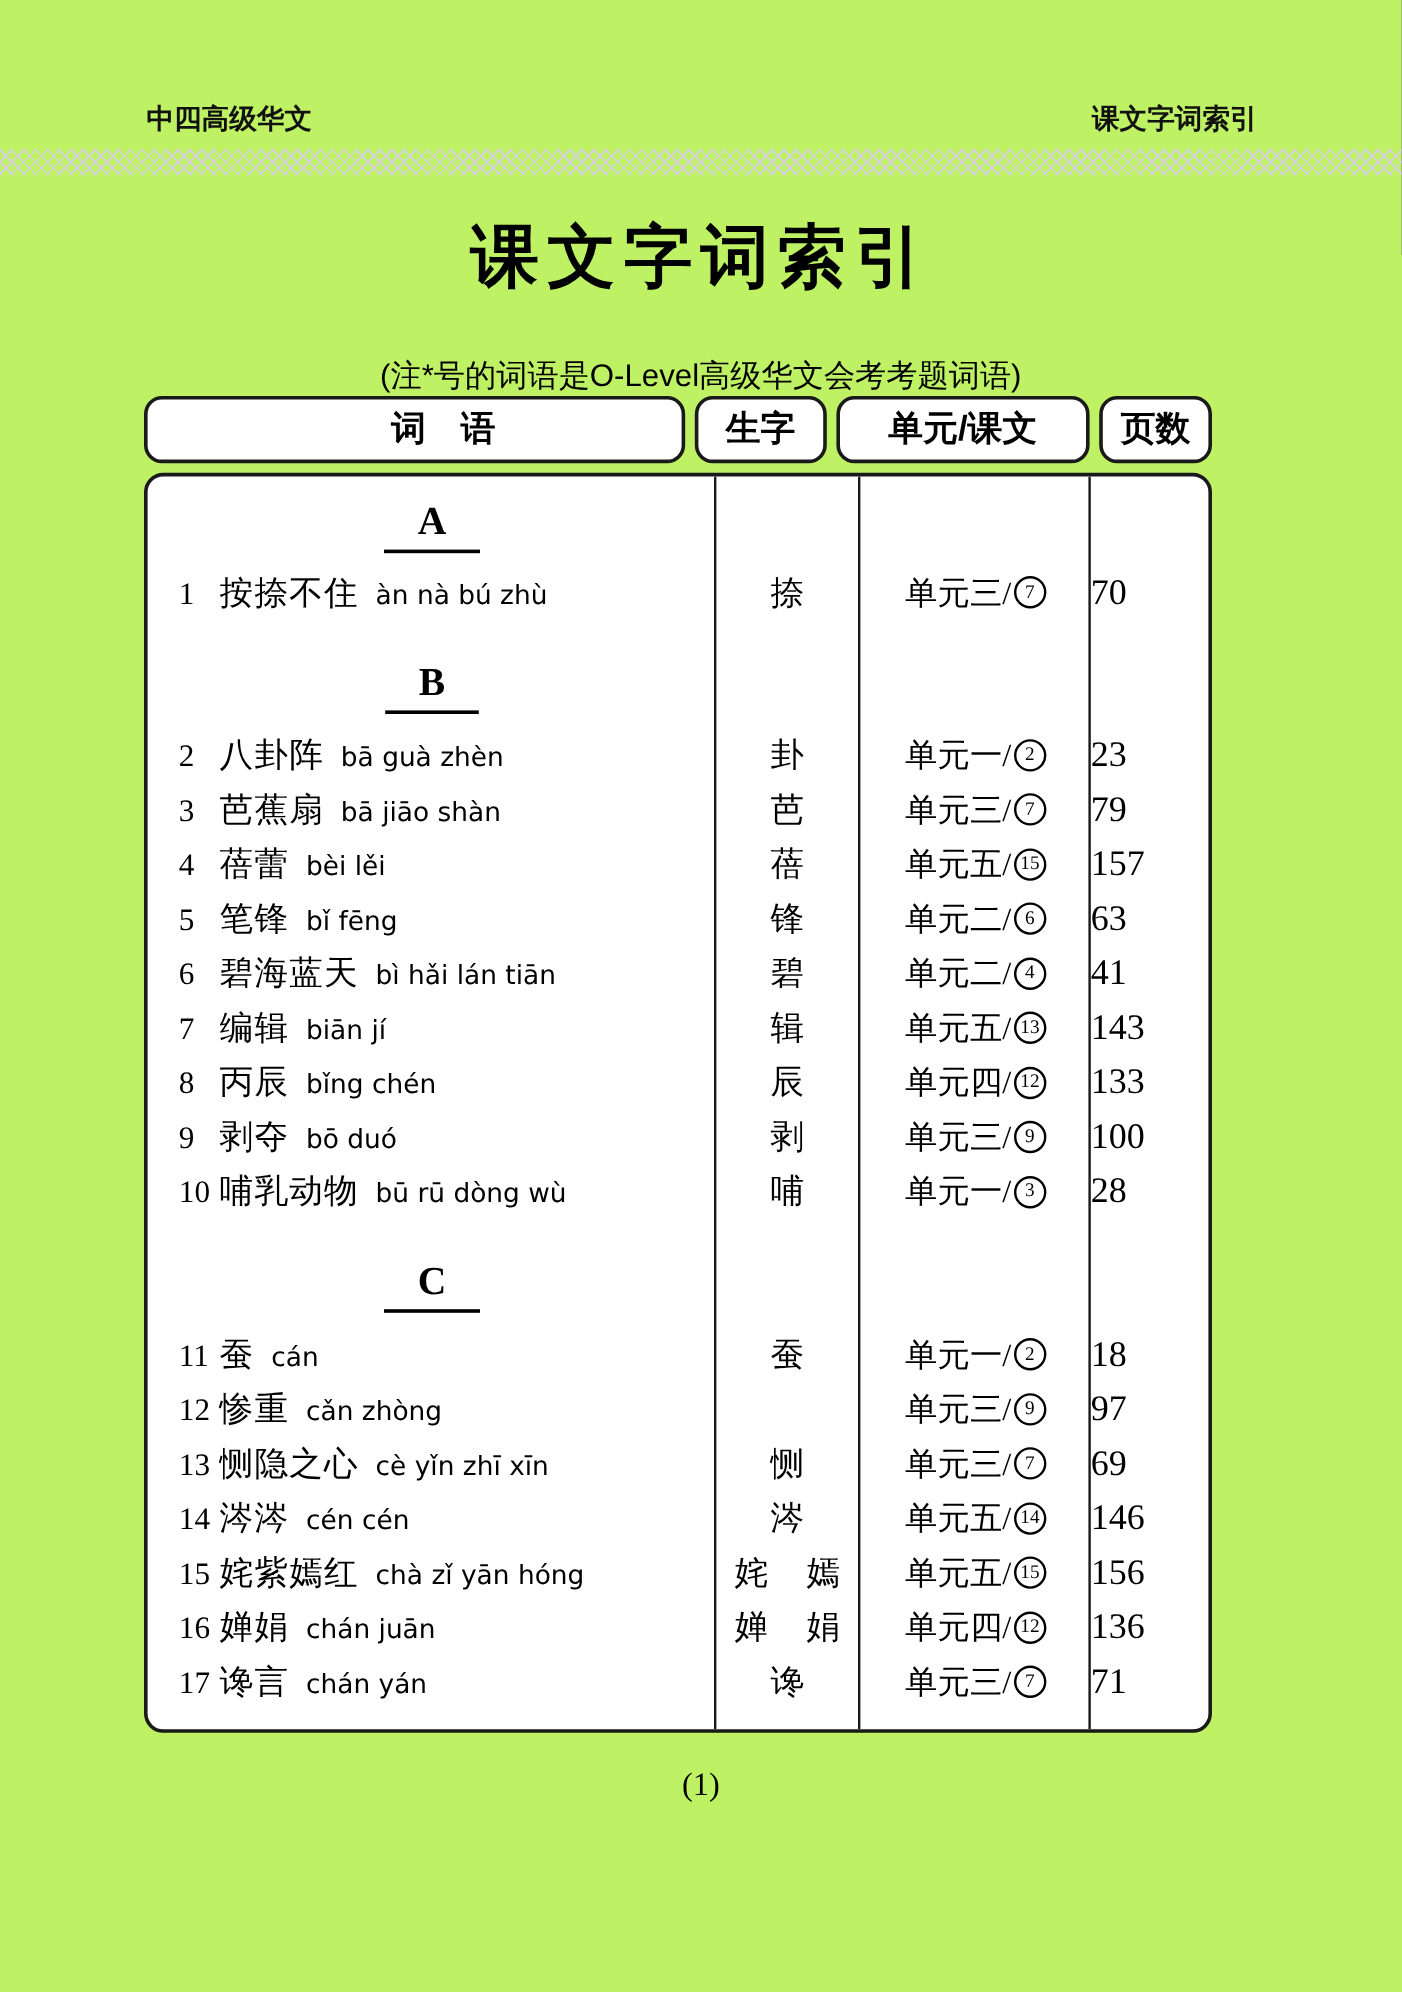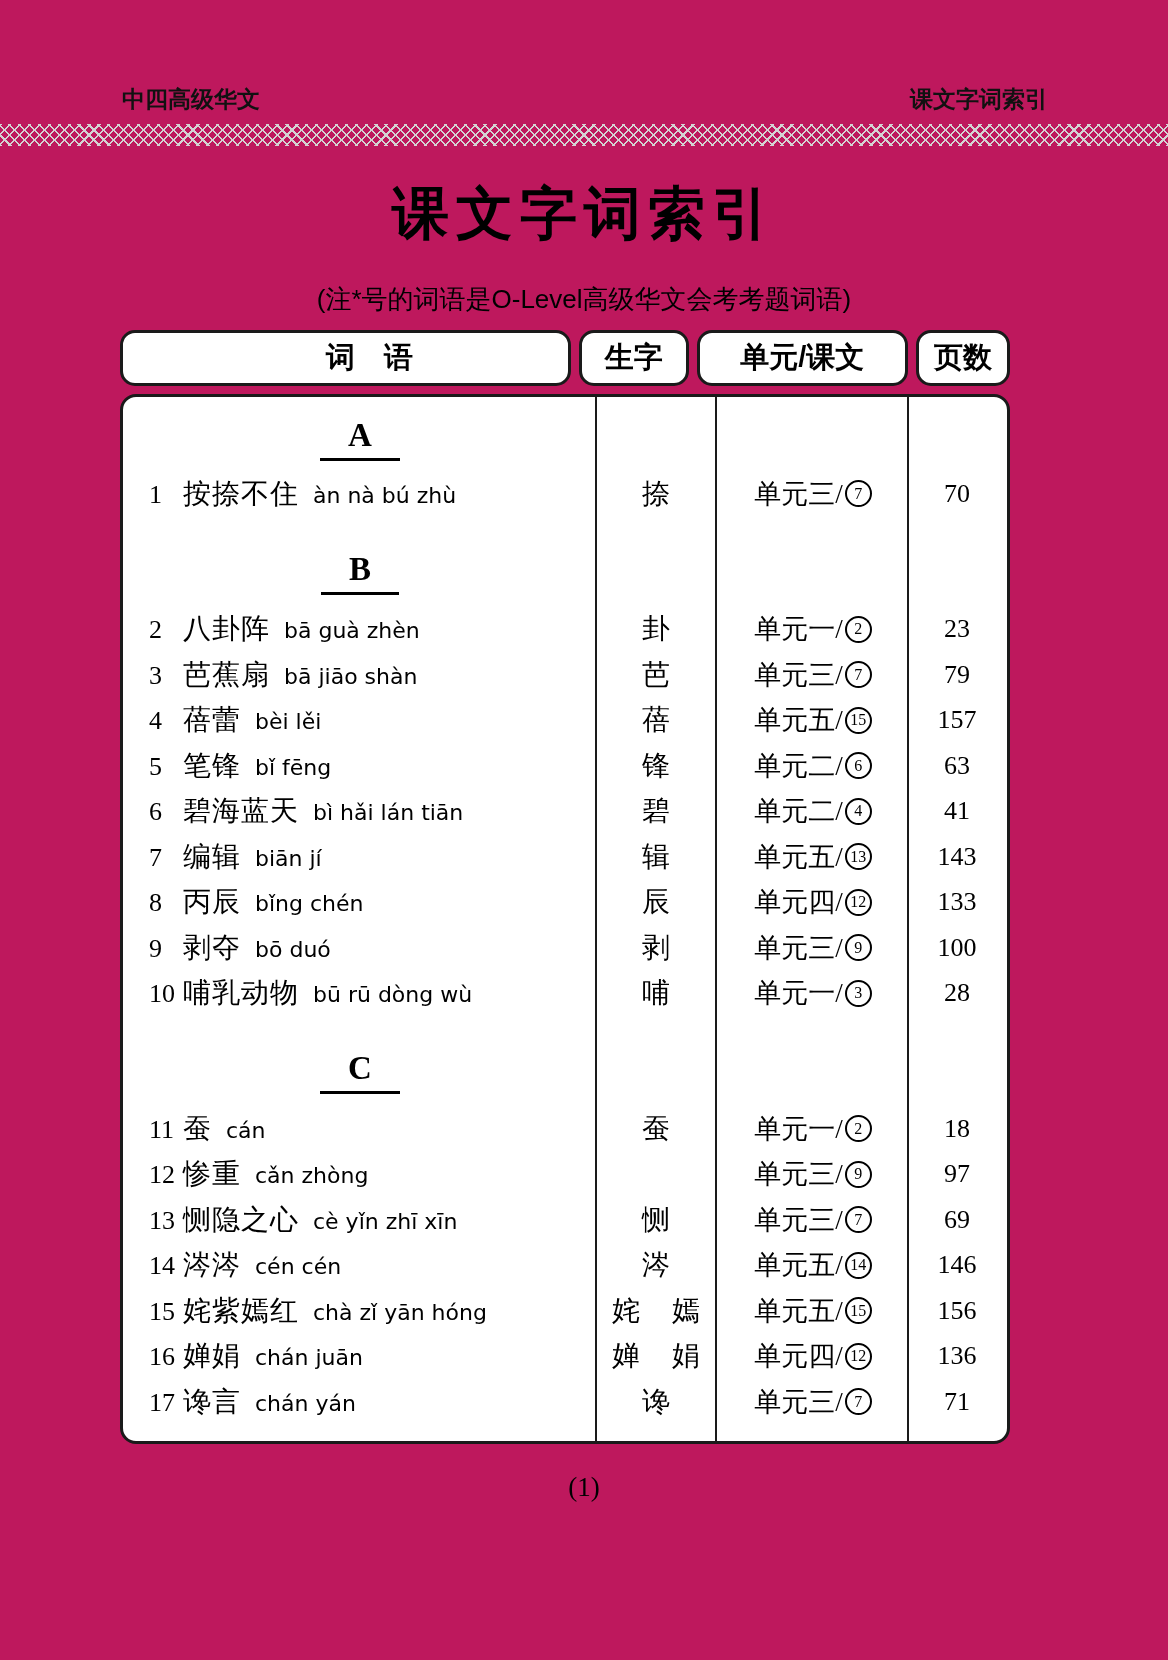--- a/index.html
+++ b/index.html
@@ -1,39 +1,39 @@
 <!DOCTYPE html>
 <html><head>
 <meta charset="utf-8">
 <style>
   * { margin:0; padding:0; box-sizing:border-box; }
   html,body { background:#888; }
   .page {
     position:relative; width:1168px; height:1660px; margin:0 auto;
-    background:#be185d; overflow:hidden; color:#000;
+    background:#bef264; overflow:hidden; color:#000;
     font-family:"Liberation Serif", serif;
   }
   .page-header {
     position:absolute; left:122px; right:120px; top:84px;
     display:flex; justify-content:space-between;
     font-family:"Liberation Sans", sans-serif; font-weight:bold; font-size:23px; color:#111;
   }
   .pattern-band {
     position:absolute; left:0; top:124px; width:1168px; height:22px;
     background-image:
       repeating-linear-gradient(45deg, #d4d4d4 0 1.5px, transparent 1.5px 7px),
       repeating-linear-gradient(-45deg, #d4d4d4 0 1.5px, transparent 1.5px 7px);
   }
   .title {
     position:absolute; top:176px; left:0; width:100%;
     text-align:center; font-family:"Liberation Sans", sans-serif;
     font-weight:bold; font-size:57px; letter-spacing:7px;
   }
   .subtitle {
-    position:absolute; top:282px; left:0; width:100%;
+    position:absolute; top:296px; left:0; width:100%;
     text-align:center; font-family:"Liberation Sans", sans-serif; font-size:26px;
   }
   .index-table { position:absolute; left:120px; top:330px; width:890px; }
   .thead { display:flex; gap:8px; height:56px; }
   .th {
     border:3px solid #1a1a1a; border-radius:15px; background:#fff;
     display:flex; align-items:center; justify-content:center;
     font-family:"Liberation Sans", sans-serif; font-weight:bold; font-size:29px;
   }
   .th1 { width:460px;padding-left:48px; } .th2 { width:112px; } .th3 { width:216px; } .th4 { width:96px; }
@@ -61,21 +61,21 @@
   .cell-unit {
     width:192px; display:flex; align-items:center; justify-content:center;
     font-size:27px; gap:1px;
   }
   .lesson-circle {
     display:inline-flex; width:27px; height:27px; margin-left:1px;
     border:2px solid #000; border-radius:50%;
     align-items:center; justify-content:center;
     font-size:16px; font-family:"Liberation Serif", serif; line-height:1;
   }
-  .cell-page { width:96px; text-align:center; font-size:26px; }
+  .cell-page { width:96px; font-size:30px; }
   .footer {
     position:absolute; top:1472px; left:0; width:100%;
     text-align:center; font-size:27px; font-family:"Liberation Serif", serif;
   }
 </style>
 </head>
 <body>
 
 <div class="page">
 

